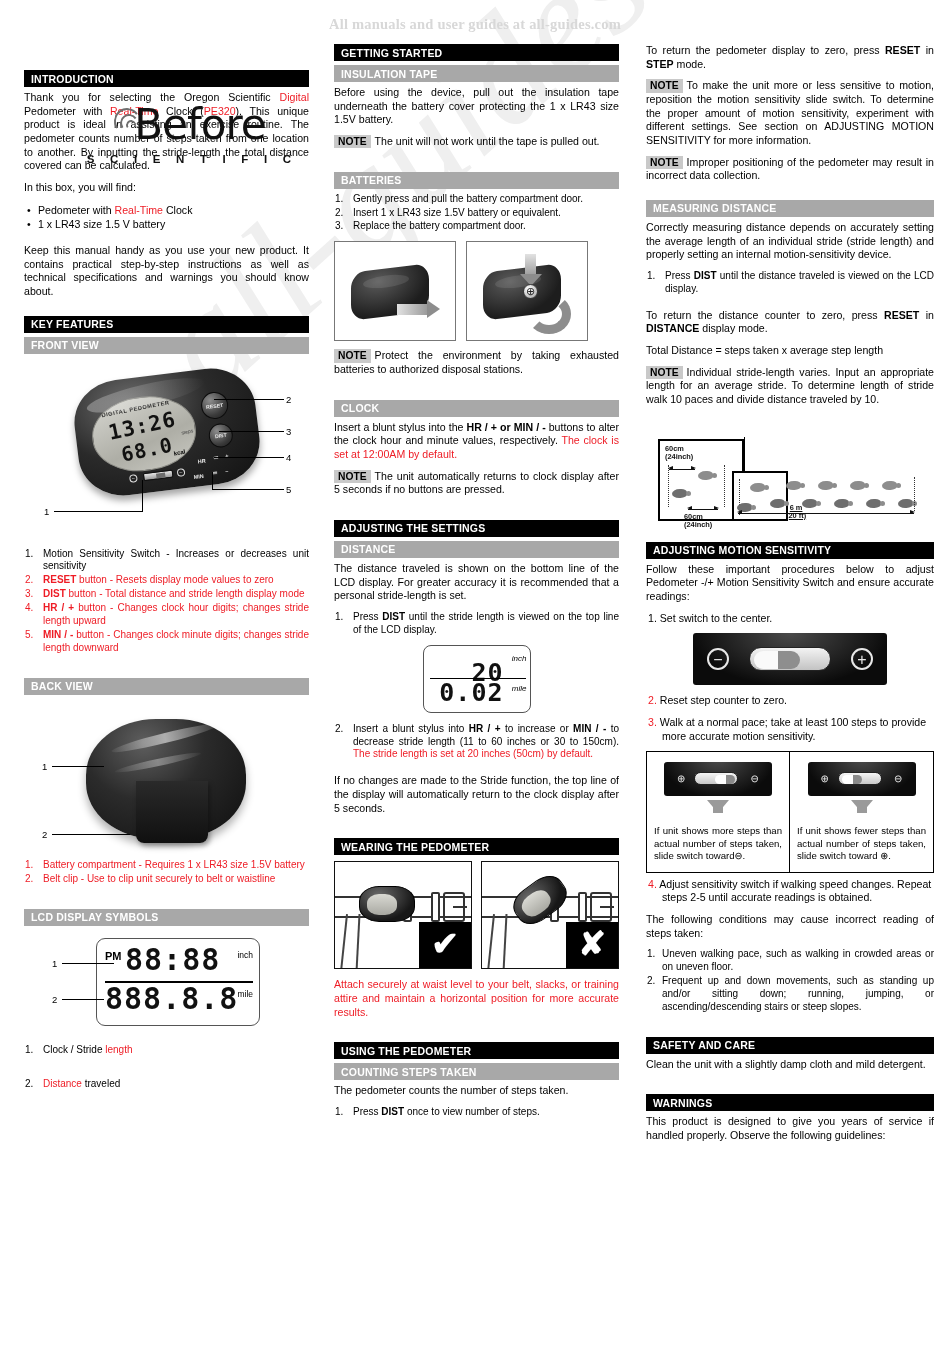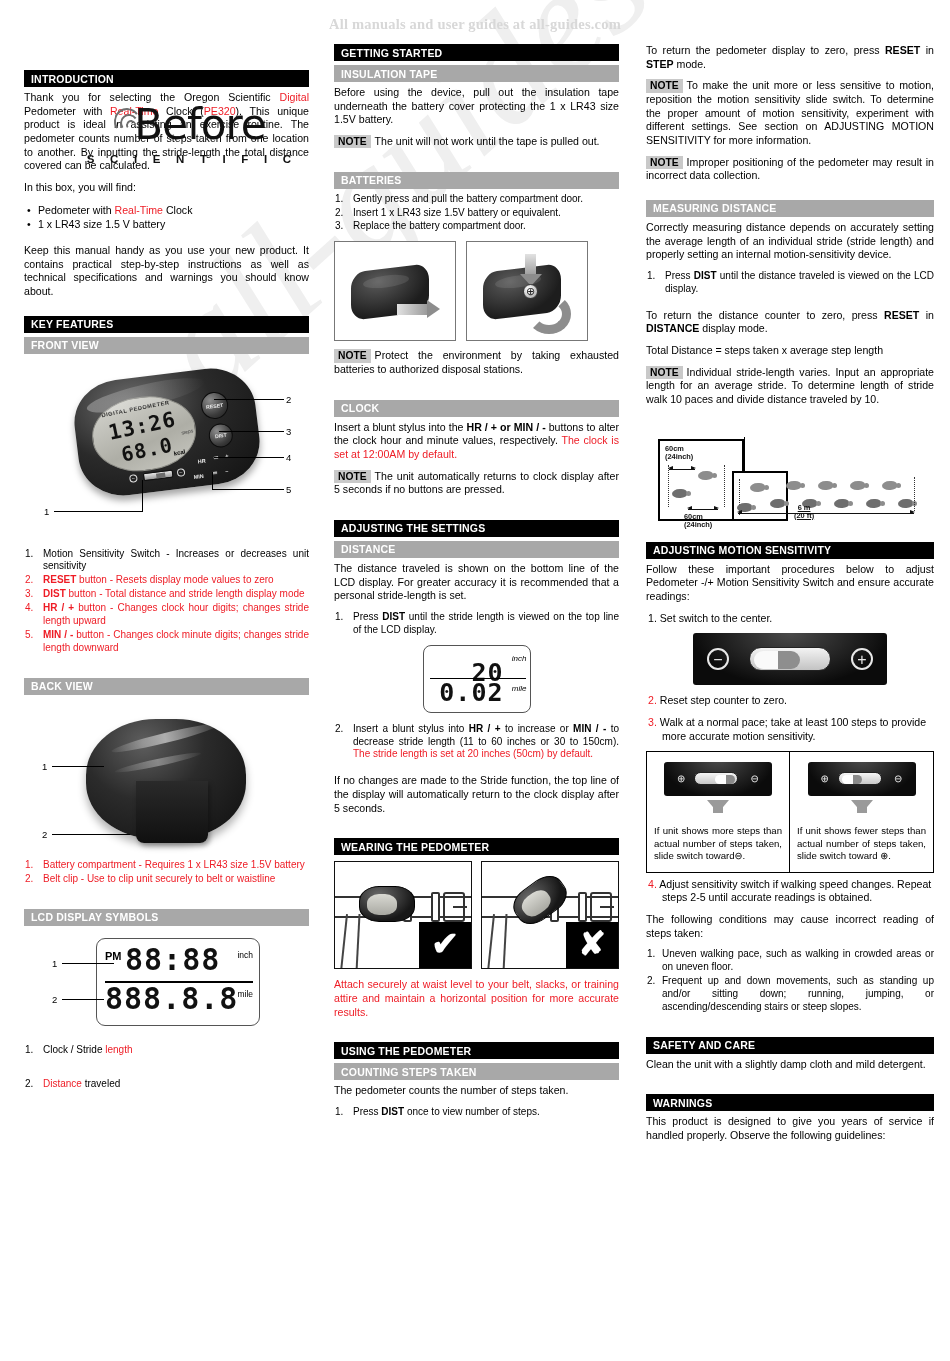--- a/index.html
+++ b/index.html
@@ -599,21 +599,21 @@
           <div class="toe" style="left:30px; top:24px;"></div>
         <div class="foot dark" style="left:48px; top:22px;"></div>
           <div class="toe" style="left:62px; top:24px;"></div>
         <div class="foot dark" style="left:80px; top:22px;"></div>
           <div class="toe" style="left:94px; top:24px;"></div>
         <div class="foot dark" style="left:112px;top:22px;"></div>
           <div class="toe" style="left:126px;top:24px;"></div>
       </div>
       <div class="dotline" style="left:268px; top:62px; height:34px;"></div>
       <div class="dim" style="left:92px; top:98px; width:176px;"></div>
-      <div class="sf-lbl" style="left:148px; top:89px; text-align:center;text-decoration:underline;"><span>6 m</span><br><span>(20 ft)</span></div>
+      <div class="sf-lbl" style="left:140px; top:89px; text-align:center;text-decoration:underline;"><span>6 m</span><br><span>(20 ft)</span></div>
     </div>
 
     <div class="gap-l"></div>
     <div class="h-black">ADJUSTING MOTION SENSITIVITY</div>
     <p>Follow these important procedures below to adjust Pedometer -/+ Motion Sensitivity Switch and ensure accurate readings:</p>
 
     <p class="nj" style="padding-left:2px;"><span>1.</span> <span>Set switch to the center.</span></p>
 
     <div class="sw-wide">
       <div class="sw-minus">−</div>

